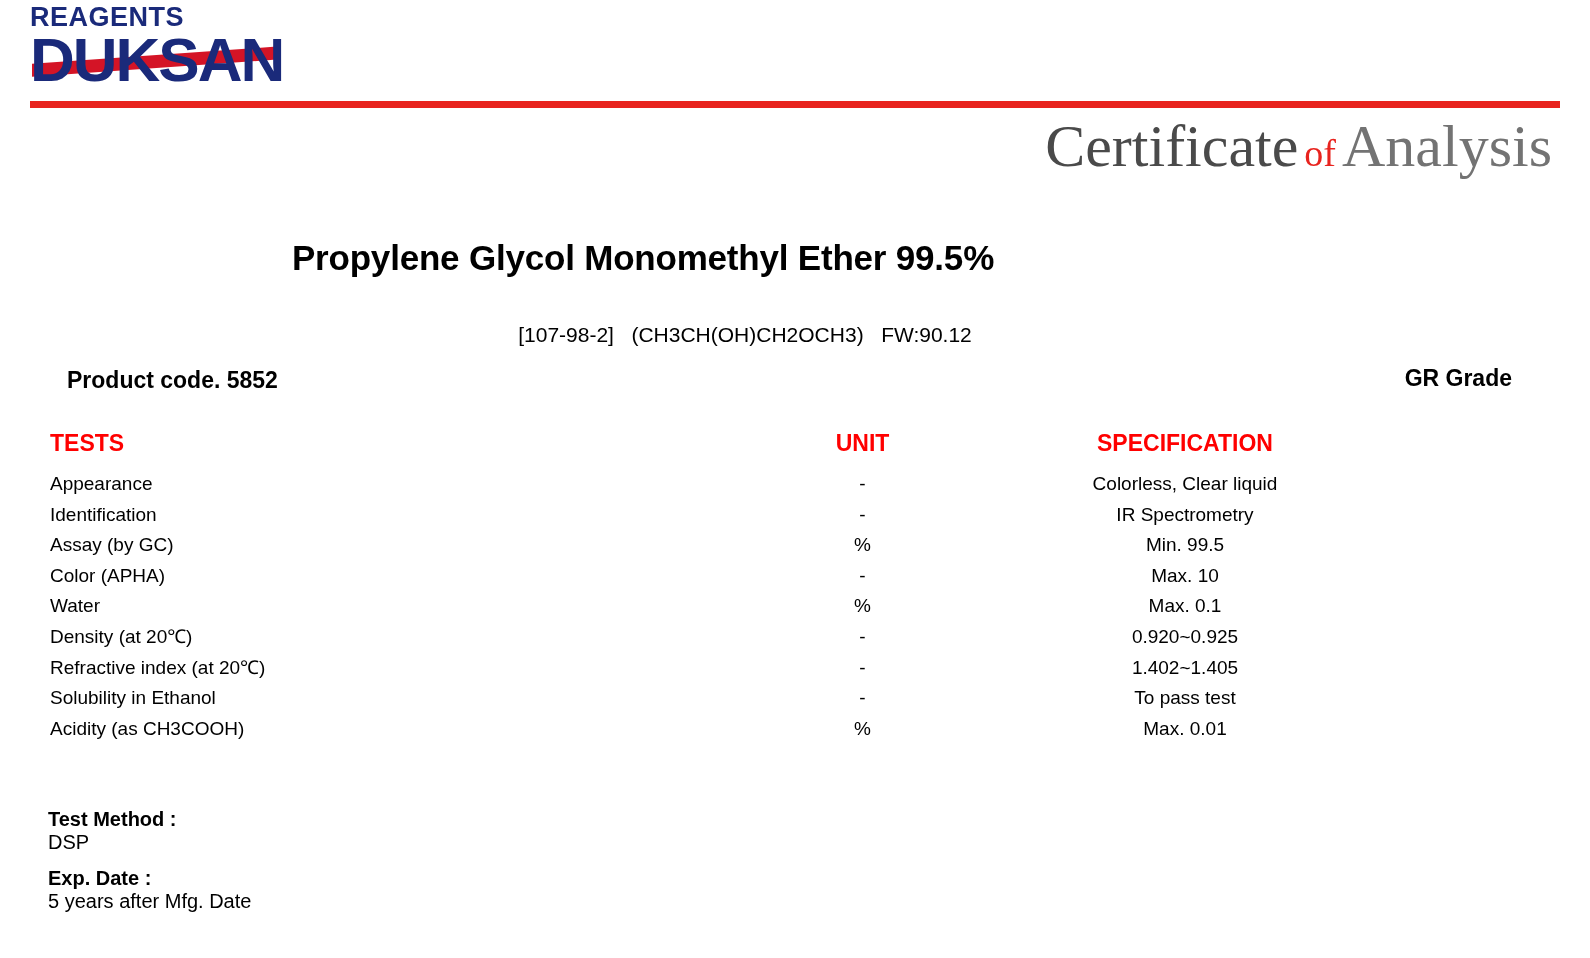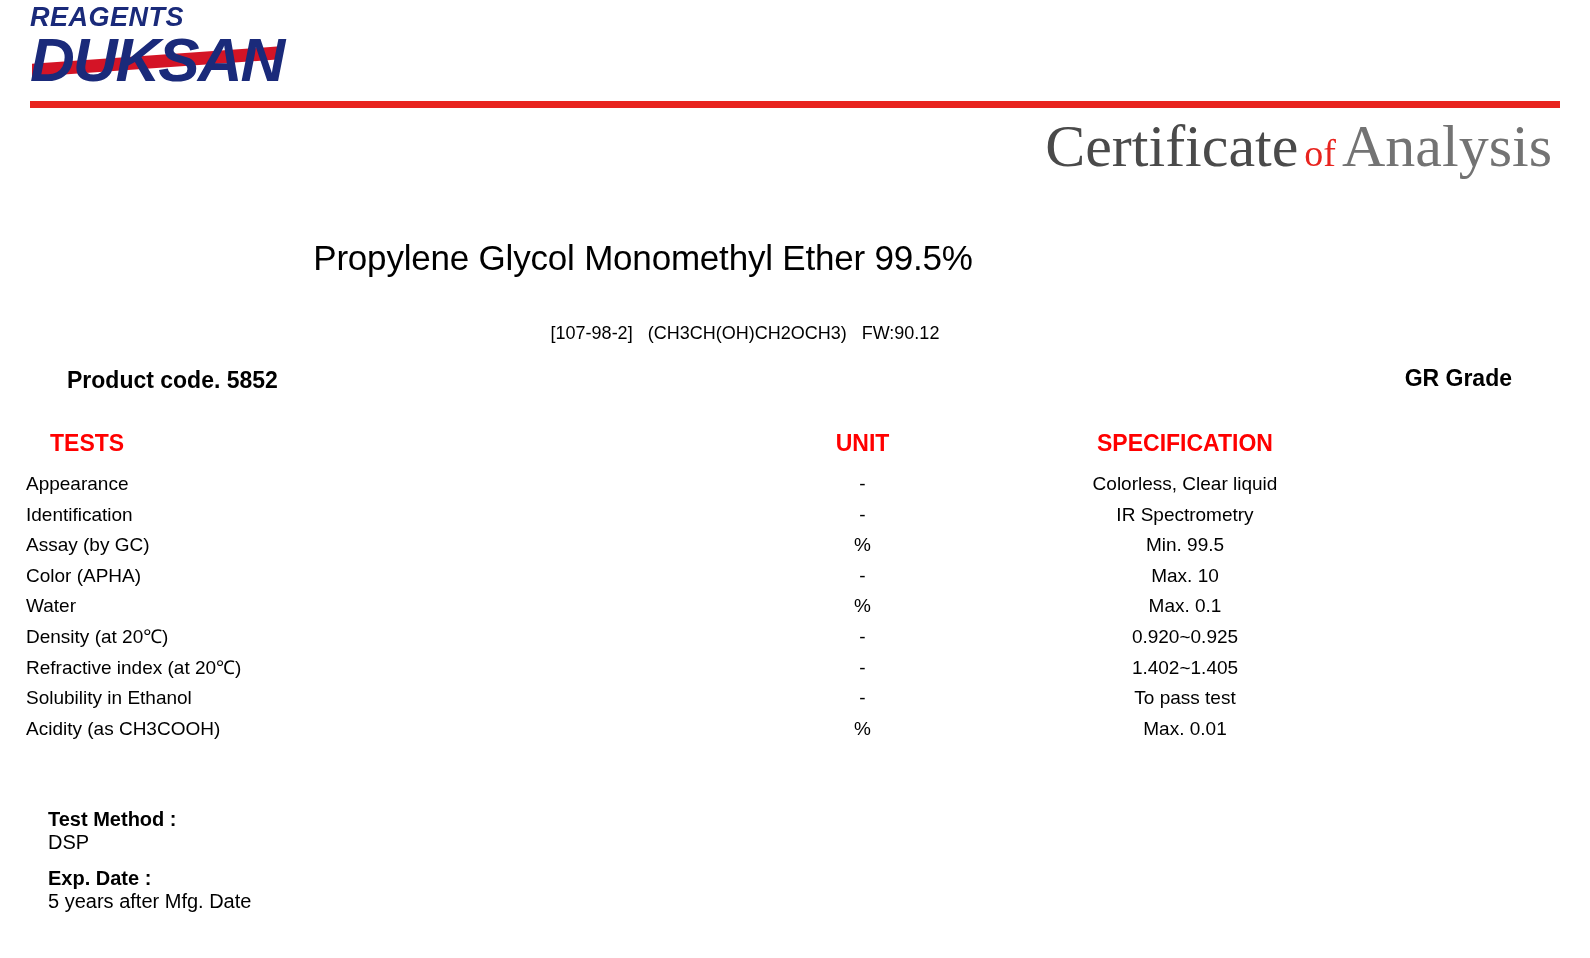--- a/index.html
+++ b/index.html
@@ -13,21 +13,20 @@
     font-family: "Liberation Sans", sans-serif;
     color: #000000;
     position: relative;
     overflow: hidden;
   }
 
   
   .header {
     position: relative;
     height: 112px;
-    font-style: italic;
   }
   .logo {
     position: absolute;
     left: 30px;
     top: 4px;
     line-height: 1;
   }
   .logo-reagents {
     font-family: "Liberation Sans", sans-serif;
     font-weight: bold;
@@ -98,30 +97,30 @@
   }
 
   
   .title {
     position: absolute;
     top: 238px;
     left: 0;
     width: 1286px;
     text-align: center;
     font-size: 35px;
-    font-weight: normal;
+    font-weight: bold;
     letter-spacing: -0.2px;
   }
   .formula {
     position: absolute;
     top: 323px;
     left: 0;
     width: 1490px;
     text-align: center;
-    font-size: 18px;
+    font-size: 21px;
   }
   .formula span { white-space: pre; }
 
   .product-code {
     position: absolute;
     left: 56px;
     top: 367px;
     font-size: 23px;
     font-weight: bold;
     margin-left: 11px;
@@ -144,21 +143,21 @@
   .row {
     display: flex;
     align-items: center;
   }
   .head-row {
     font-size: 23px;
     font-weight: bold;
     color: #ff0000;
     margin-bottom: 12px;
   }
-  .c-test  { width: 760px; padding-left: 26px; box-sizing: border-box; }
+  .c-test  { width: 760px; padding-left: 50px; box-sizing: border-box; }
   .c-unit  { width: 205px; text-align: center; }
   .c-spec  { width: 440px; text-align: center; }
 
   .head-row .c-test { padding-left: 50px; }
   .head-row .c-unit { text-align: center; }
   .head-row .c-spec { text-align: center; }
 
   .data-row {
     font-size: 19px;
     line-height: 30.6px;

